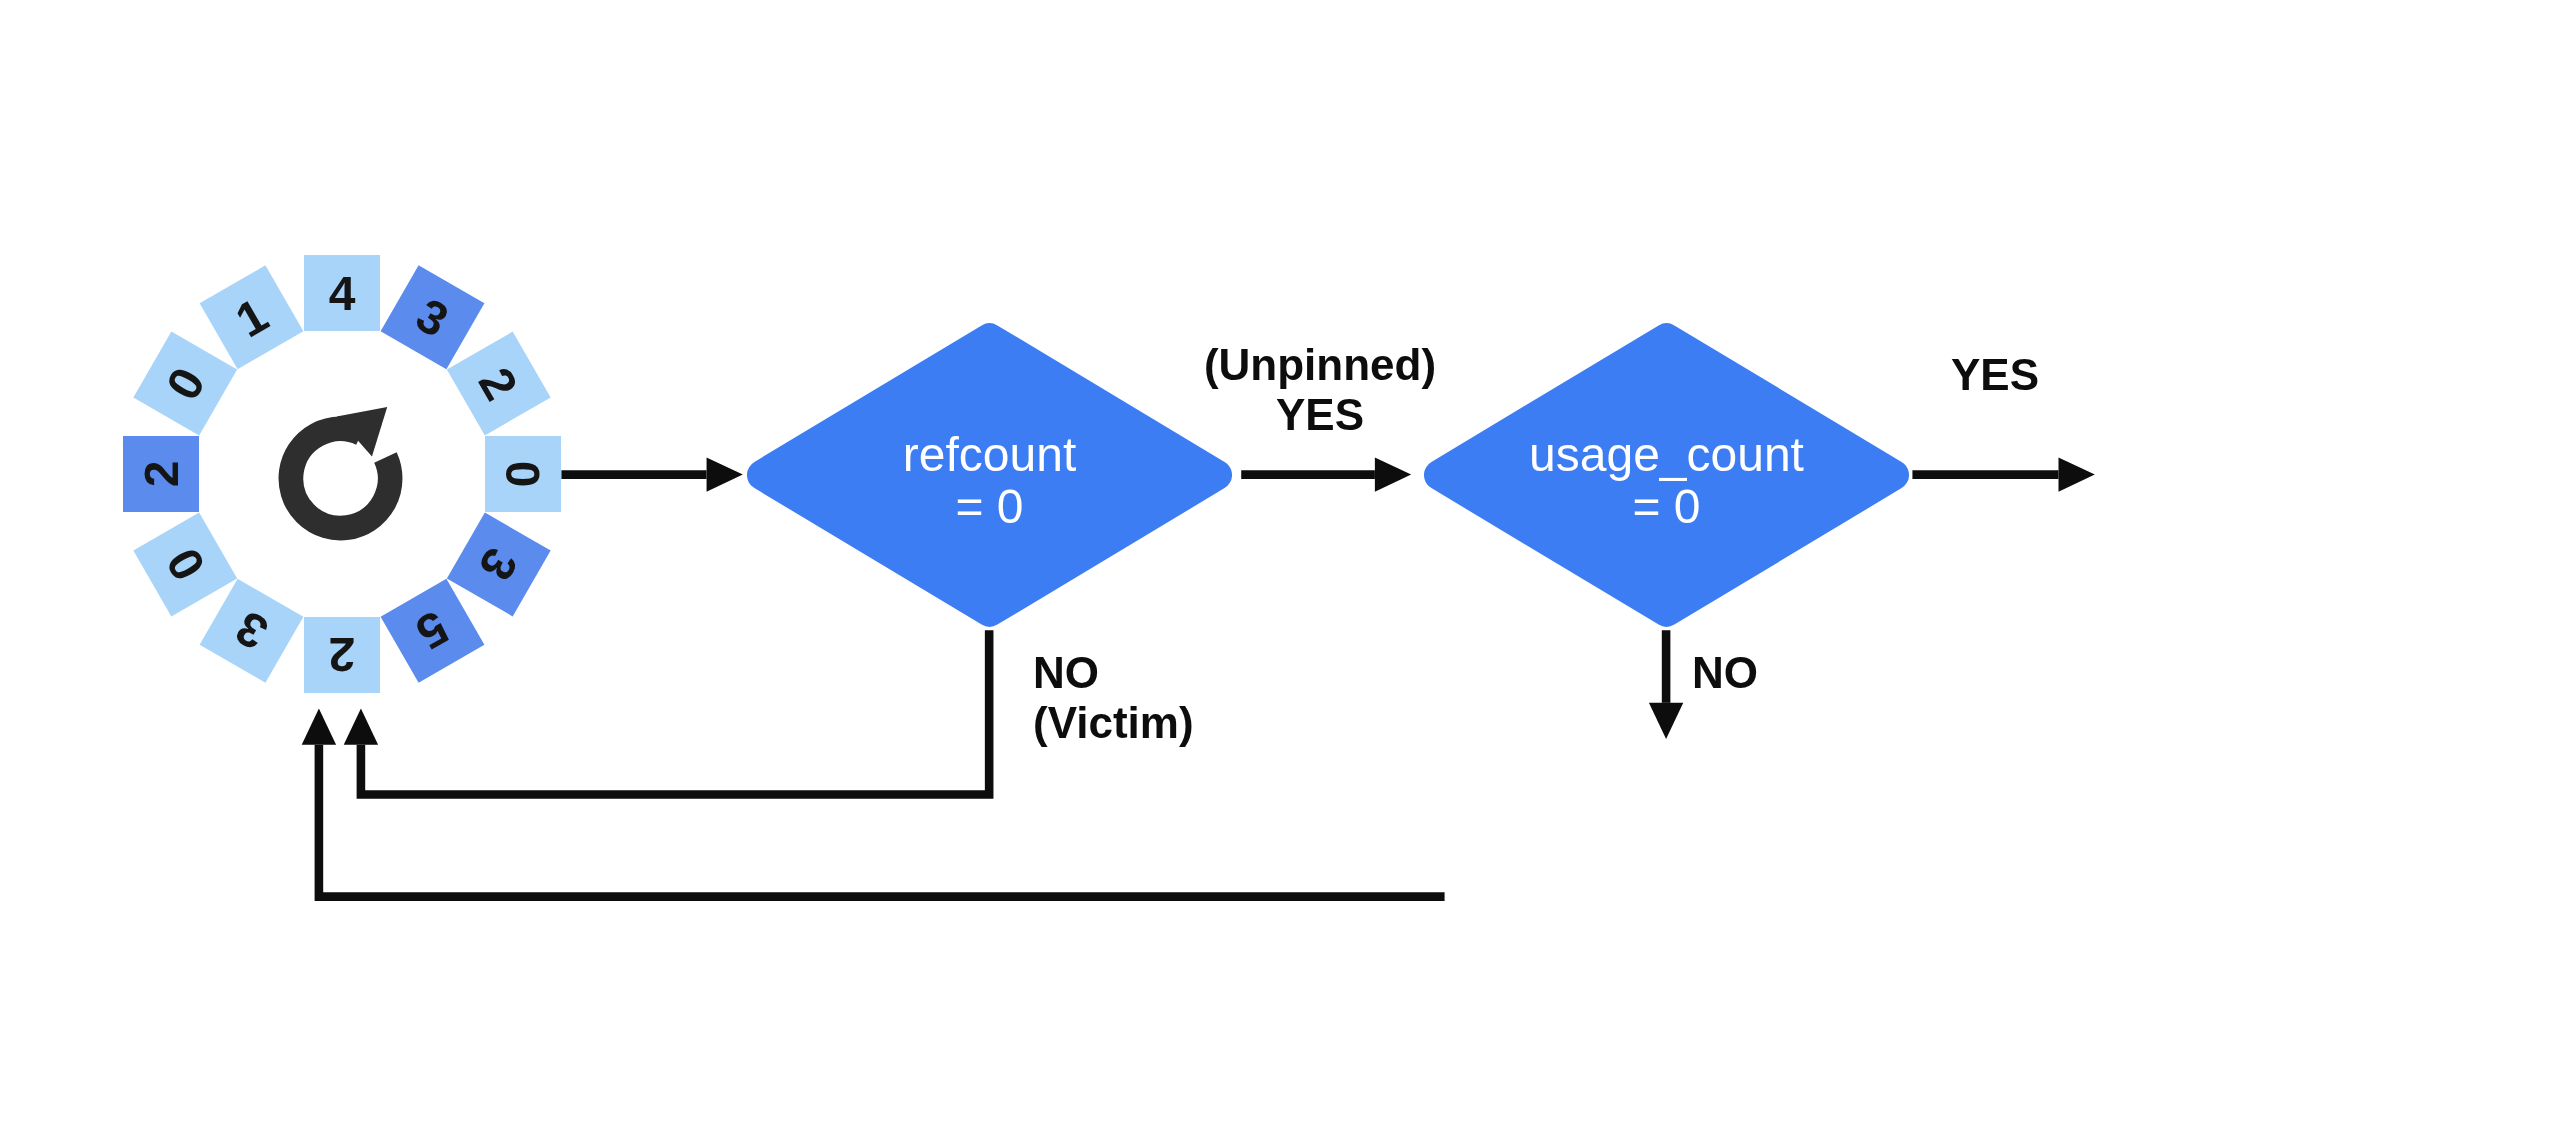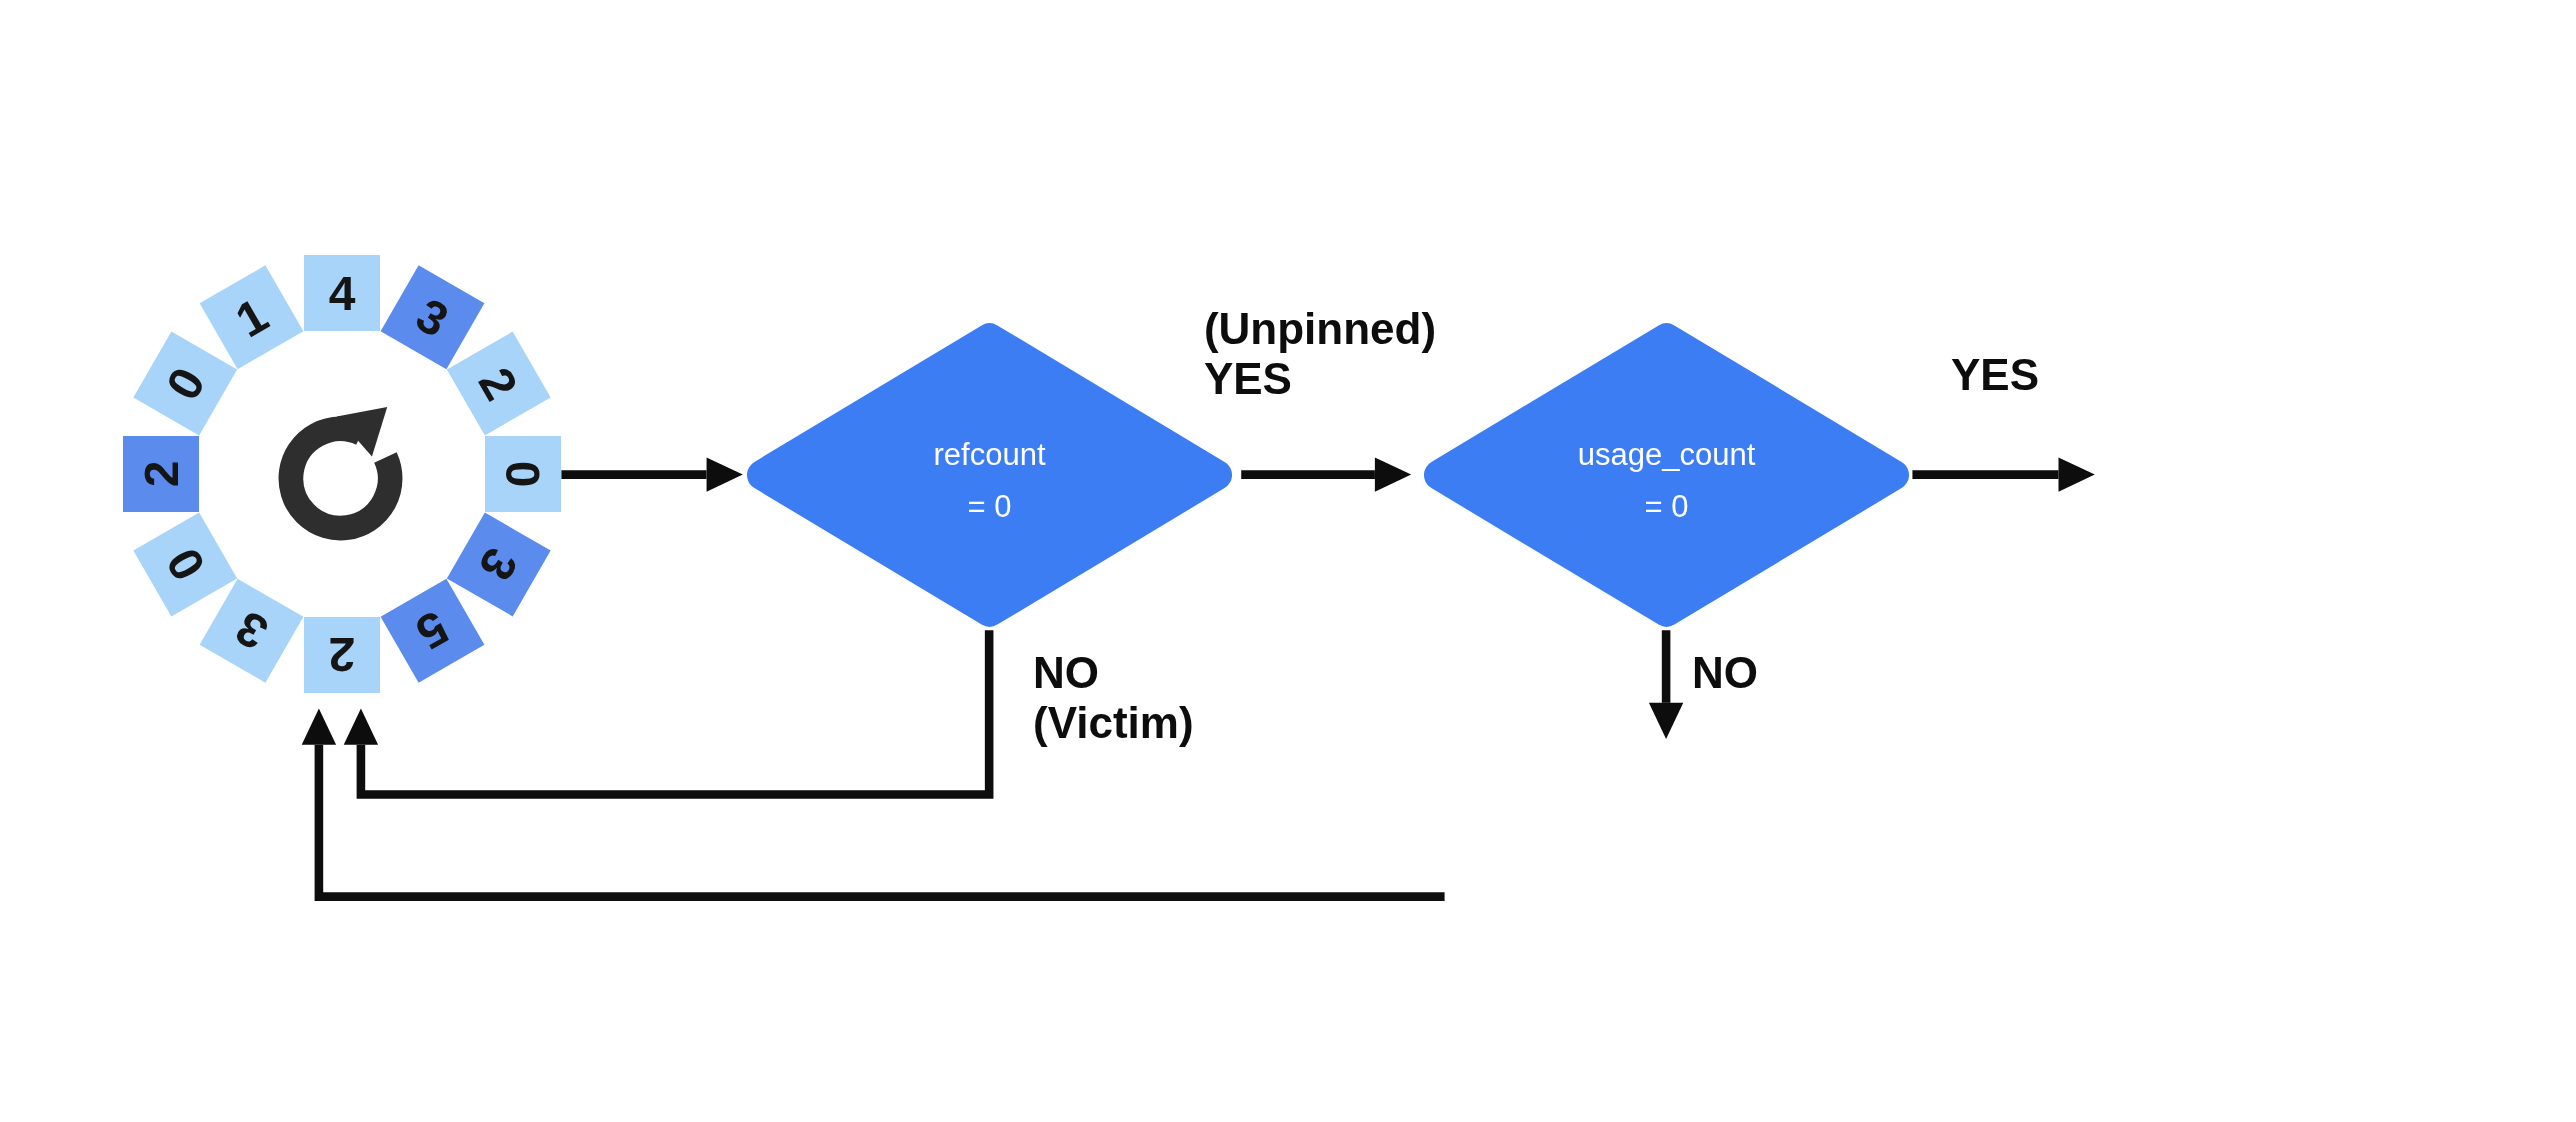--- a/index.html
+++ b/index.html
@@ -31,21 +31,21 @@
 
   .rotate-icon{position:absolute;left:269px;top:384px;width:143px;height:168px;}
 
   
   .diamond{position:absolute;width:485px;height:304px;}
   .diamond svg{position:absolute;left:0;top:0;}
   .diamond .dlabel{
     position:absolute;left:0;top:0;width:100%;height:100%;
     display:flex;flex-direction:column;align-items:center;justify-content:center;
     padding-top:11.5px;box-sizing:border-box;
-    color:#fff;font-size:31px;font-weight:500;line-height:52px;text-align:center;
+    color:#fff;font-size:48px;font-weight:500;line-height:52px;text-align:center;
   }
   #diamond-refcount{left:747px;top:323px;}
   #diamond-usage{left:1424px;top:323px;}
 
   
   .victim{
     position:absolute;left:2102px;top:329px;width:369px;height:275px;
     background:var(--victim-gray,#4A4A4A);border-radius:50%;
     display:flex;flex-direction:column;align-items:center;justify-content:center;
     padding-top:9.5px;box-sizing:border-box;
@@ -59,21 +59,21 @@
     display:flex;align-items:center;justify-content:center;
     padding-top:13.4px;box-sizing:border-box;
     color:#121212;font-size:44px;font-weight:500;
   }
 
   
   .lbl{
     position:absolute;color:#0d0d0d;font-weight:700;font-size:44px;line-height:50px;
     white-space:pre;
   }
-  .lbl.center{text-align:left;transform:translateX(-50%);}
+  .lbl.center{text-align:center;transform:translateX(-50%);margin-top:36px;}
   #lbl-unpinned-yes{left:1320px;top:304px;}
   #lbl-usage-yes{left:1951px;top:350px;}
   #lbl-refcount-no{left:1033px;top:648px;}
   #lbl-usage-no{left:1692px;top:648px;}
 </style>
 </head>
 <body>
 
 <div id="canvas">
 

